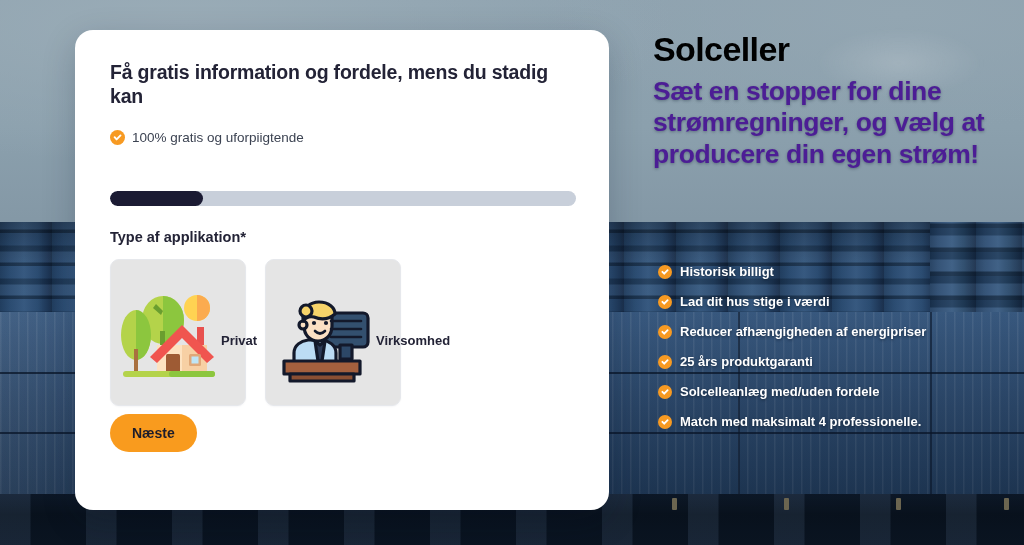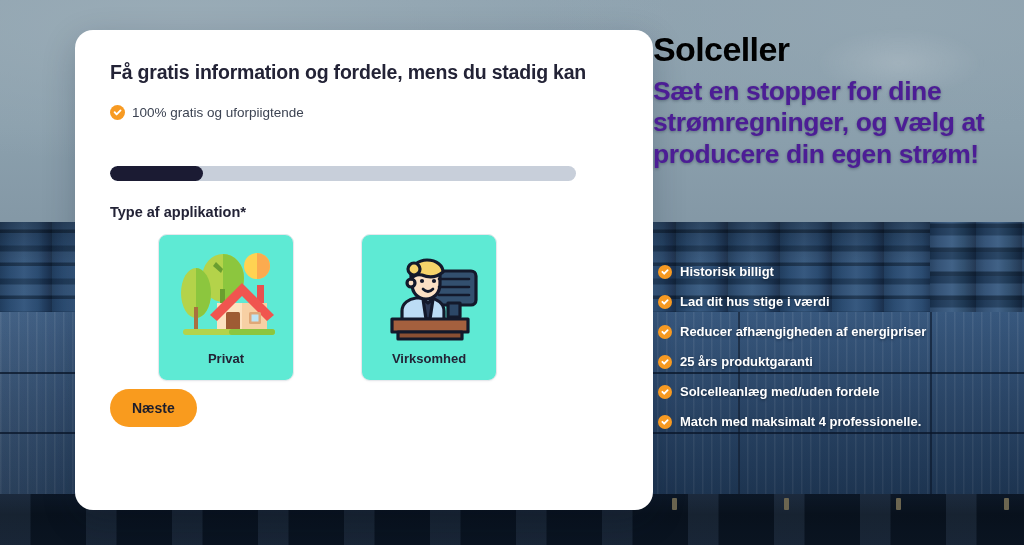--- a/index.html
+++ b/index.html
@@ -100,21 +100,21 @@
   .bg-eave::before{
     content:""; position:absolute; inset:0;
     background: repeating-linear-gradient(90deg,
       rgba(255,255,255,.05) 0px, rgba(255,255,255,.05) 30px,
       rgba(0,0,0,.25) 31px, rgba(0,0,0,.25) 86px);
   }
   .clip { position:absolute; top:498px; width:5px; height:12px; background:#6b6550; border-radius:1px; }
 
   
   .form-card {
-    position: absolute; left: 75px; top: 30px; width: 578px; height: 480px;
+    position: absolute; left: 75px; top: 30px; width: 534px; height: 480px;
     background: #ffffff; border-radius: 18px;
     box-shadow: 0 10px 34px rgba(10,22,40,.20);
     padding: 30px 35px;
   }
   .form-title {
     font-size: 19.5px; font-weight: 700; color: #232336;
     letter-spacing: -.2px; line-height: 1.25;
   }
   .free-row { display:flex; align-items:flex-start; gap: 7px; margin-top: 21px; }
   .check-badge {
@@ -130,26 +130,25 @@
   }
   .progress-fill { height: 100%; background: #1b1b33; border-radius: 8px; }
 
   .field-label {
     margin-top: 22px; font-size: 14.5px; font-weight: 700; color: #232336;
   }
   .req-star { color:#232336; font-size: 15px; }
 
   .option-row { display: flex; gap: 19px; margin-top: 14px; }
   .option-card {
-    width: 136px; height: 147px; background:#5eead4;
+    width: 136px; height: 147px; background:#e5e5e5;
     border: 1px solid #e6e8ec; border-radius: 9px;
-    display:flex; flex-direction:column; align-items:center; justify-content:flex-start;
+    display:flex; flex-direction:row; align-items:center; justify-content:flex-start;
     padding-top: 10px; cursor: pointer;
     box-shadow: 0 1px 2px rgba(16,24,40,.04);
-    margin-left: 48px;
   }
   .option-art { width: 110px; height: 100px; }
   .option-label {
     margin-top: 6px; font-size: 13px; font-weight: 700; color: #232336;
   }
 
   .next-btn {
     margin-top: 8px; display:inline-block;
     background: #f99b1e; color: #1d1d2b;
     font-size: 14px; font-weight: 700;

